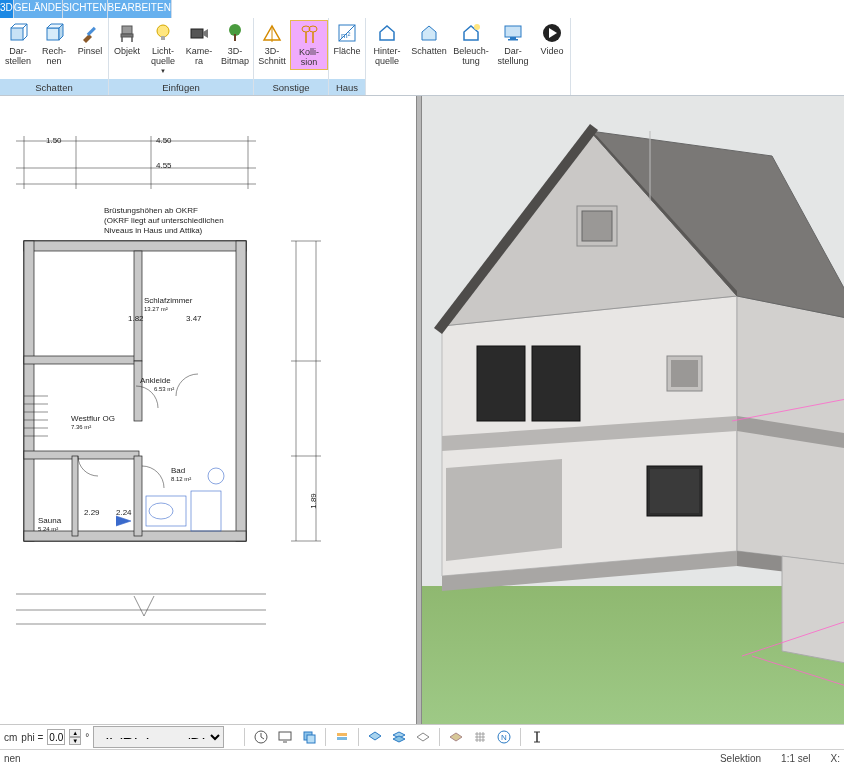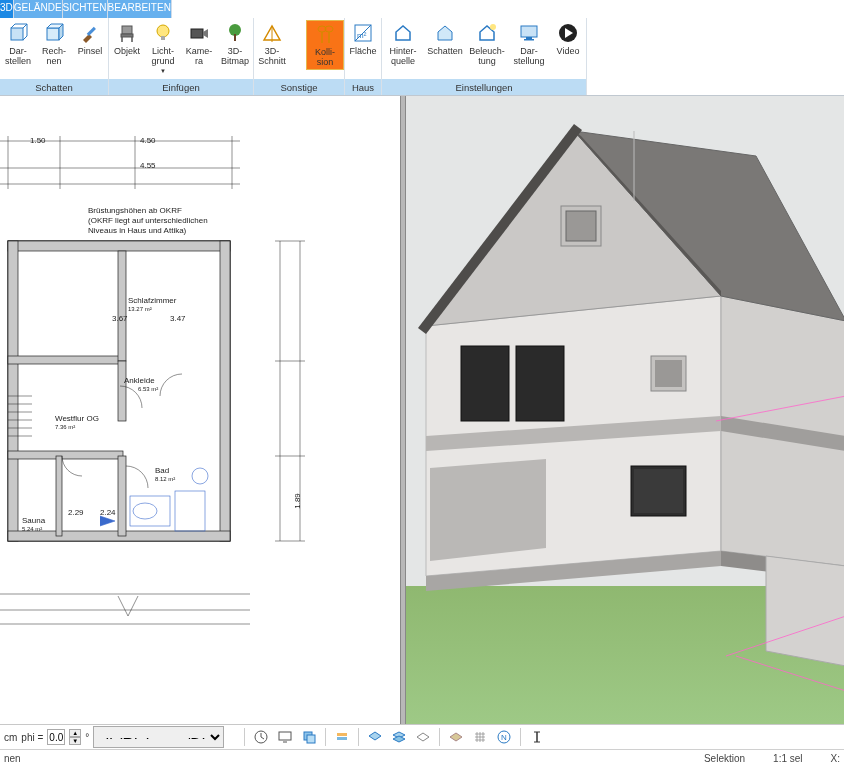--- a/index.html
+++ b/index.html
@@ -10,27 +10,27 @@
 .tab { padding: 2px 0; cursor: pointer; color: #0066cc; border-right: 1px solid #d0dbe8; }
 .tab.active { background: #1d89e4; color: #fff; }
 .tab.highlight { background: #66b0ee; color: #fff; }
 
 
 .ribbon { display: flex; height: 78px; border-bottom: 1px solid #c0c8d0; background: #fff; }
 .ribbon-group { display: flex; flex-direction: column; border-right: 1px solid #d8e0e8; }
 .ribbon-buttons { display: flex; flex: 1; align-items: flex-start; padding: 2px 0 0 0; }
 .ribbon-btn { display: flex; flex-direction: column; align-items: center; justify-content: flex-end; width: 36px; padding: 2px 18px; font-size: 9px; line-height: 10px; text-align: center; color: #333; cursor: pointer; }
 .ribbon-btn.wide { width: 42px; }
-.ribbon-btn.selected { background: #f97316; border: 1px solid #e6b94d; margin-left: 16px; }
+.ribbon-btn.selected { background: #f0abfc; border: 1px solid #e6b94d; }
 .ribbon-icon { width: 22px; height: 22px; margin-bottom: 2px; display: flex; align-items: center; justify-content: center; }
 .ribbon-label-row { height: 16px; font-size: 9.5px; text-align: center; color: #333; display: flex; align-items: center; justify-content: center; }
 .ribbon-label-row.blue { background: #bcdcf4; }
 
 
-.workspace { display: flex; height: 628px; background: #14b8a6; }
+.workspace { display: flex; height: 628px; background: #14b8a6; margin-left: 16px; }
 .pane { position: relative; overflow: hidden; }
 .pane.left { width: 400px; background: #fff; }
 .pane.divider { width: 6px; background: #b8b8b8; border-left: 1px solid #888; border-right: 1px solid #888; }
 .pane.right { flex: 1; background: linear-gradient(#e4e6e6 0%, #e4e6e6 78%, #8fb870 78%, #9ec986 100%); }
 
 
 .plan-svg { position: absolute; left: 0; top: 0; }
 .plan-note { position: absolute; font-size: 8px; line-height: 10px; color: #222; }
 
 
@@ -41,21 +41,21 @@
 .bb-label { color: #333; }
 .bb-input { width: 18px; height: 16px; font-size: 10px; text-align: center; border: 1px solid #aaa; }
 .bb-spin { width: 12px; height: 16px; display: flex; flex-direction: column; }
 .bb-spin span { flex:1; border:1px solid #aaa; font-size:6px; text-align:center; line-height:6px; background:#eee; }
 .bb-select { height: 22px; font-size: 16px; border: 1px solid #aaa; padding: 8px 2px; }
 .bb-iconbtn { width: 20px; height: 20px; border: 1px solid transparent; display:flex; align-items:center; justify-content:center; cursor:pointer; border-radius:2px; }
 .bb-sep { width:1px; height:18px; background:#ccc; margin:0 2px; }
 
 
 .status-bar { position: absolute; bottom: 0; left: 0; right: 0; height: 18px; background: #fff; border-top: 1px solid #d0d0d0; display: flex; align-items: center; font-size: 10px; color: #444; padding: 0 4px; justify-content: space-between; }
-.status-right { display:flex; gap: 28px; }
+.status-right { display:flex; gap: 20px; }
 </style>
 </head>
 <body>
 
 <div class="tab-bar">
   <div class="tab active">3D</div>
   <div class="tab highlight">GELÄNDE</div>
   <div class="tab highlight">SICHTEN</div>
   <div class="tab highlight">BEARBEITEN</div>
 </div>
@@ -116,21 +116,21 @@
         <span>Objekt</span>
       </div>
       <div class="ribbon-btn">
         <span class="ribbon-icon">
           <svg width="22" height="22">
               <circle cx="11" cy="9" r="6" fill="#ffe680" stroke="#d4a800"></circle>
               <rect x="9" y="14" width="4" height="4" fill="#aaa"></rect>
             </svg>
         </span>
         <span style="white-space:pre-line">Licht-
-grund</span>
+quelle</span>
         <span style="font-size:6px">▼</span>
       </div>
       <div class="ribbon-btn">
         <span class="ribbon-icon">
           <svg width="22" height="22">
               <rect x="3" y="7" width="12" height="9" fill="#555" stroke="#222"></rect>
               <polygon points="15,10 20,7 20,16 15,13" fill="#777"></polygon>
             </svg>
         </span>
         <span style="white-space:pre-line">Kame-
@@ -237,21 +237,20 @@
       <div class="ribbon-btn">
         <span class="ribbon-icon">
           <svg width="22" height="22">
               <circle cx="11" cy="11" r="9" fill="#222"></circle>
               <polygon points="8,6 8,16 16,11" fill="#fff"></polygon>
             </svg>
         </span>
         <span>Video</span>
       </div>
     </div>
-    <div class="ribbon-label-row blue">Einstellungen</div>
   </div>
 
 </div>
 
 <div class="workspace">
 
   <div class="pane left">
     <svg class="plan-svg" width="400" height="628">
 
       <g stroke="#222" stroke-width="0.5">
@@ -319,21 +318,21 @@
         <line x1="0" y1="514" x2="250" y2="514"></line>
         <line x1="0" y1="528" x2="250" y2="528"></line>
         <path d="M118 500 L128 520 L138 500" fill="none"></path>
       </g>
     </svg>
 
     <div class="plan-note" style="left:30px; top:40px">1.50</div>
     <div class="plan-note" style="left:140px; top:40px">4.50</div>
     <div class="plan-note" style="left:140px; top:65px">4.55</div>
 
-    <div class="plan-note" style="left:112px; top:218px">3.67</div>
+    <div class="plan-note" style="left:112px; top:218px">1.82</div>
     <div class="plan-note" style="left:170px; top:218px">3.47</div>
     <div class="plan-note" style="left:68px; top:412px">2.29</div>
     <div class="plan-note" style="left:100px; top:412px">2.24</div>
     <div class="plan-note" style="left:290px; top:400px; transform:rotate(-90deg)">1.89</div>
 
     <div class="plan-note" style="left:88px; top:110px">Brüstungshöhen ab OKRF</div>
     <div class="plan-note" style="left:88px; top:120px">(OKRF liegt auf unterschiedlichen</div>
     <div class="plan-note" style="left:88px; top:130px">Niveaus in Haus und Attika)</div>
 
     <div class="plan-note" style="left:128px; top:200px">Schlafzimmer</div>

